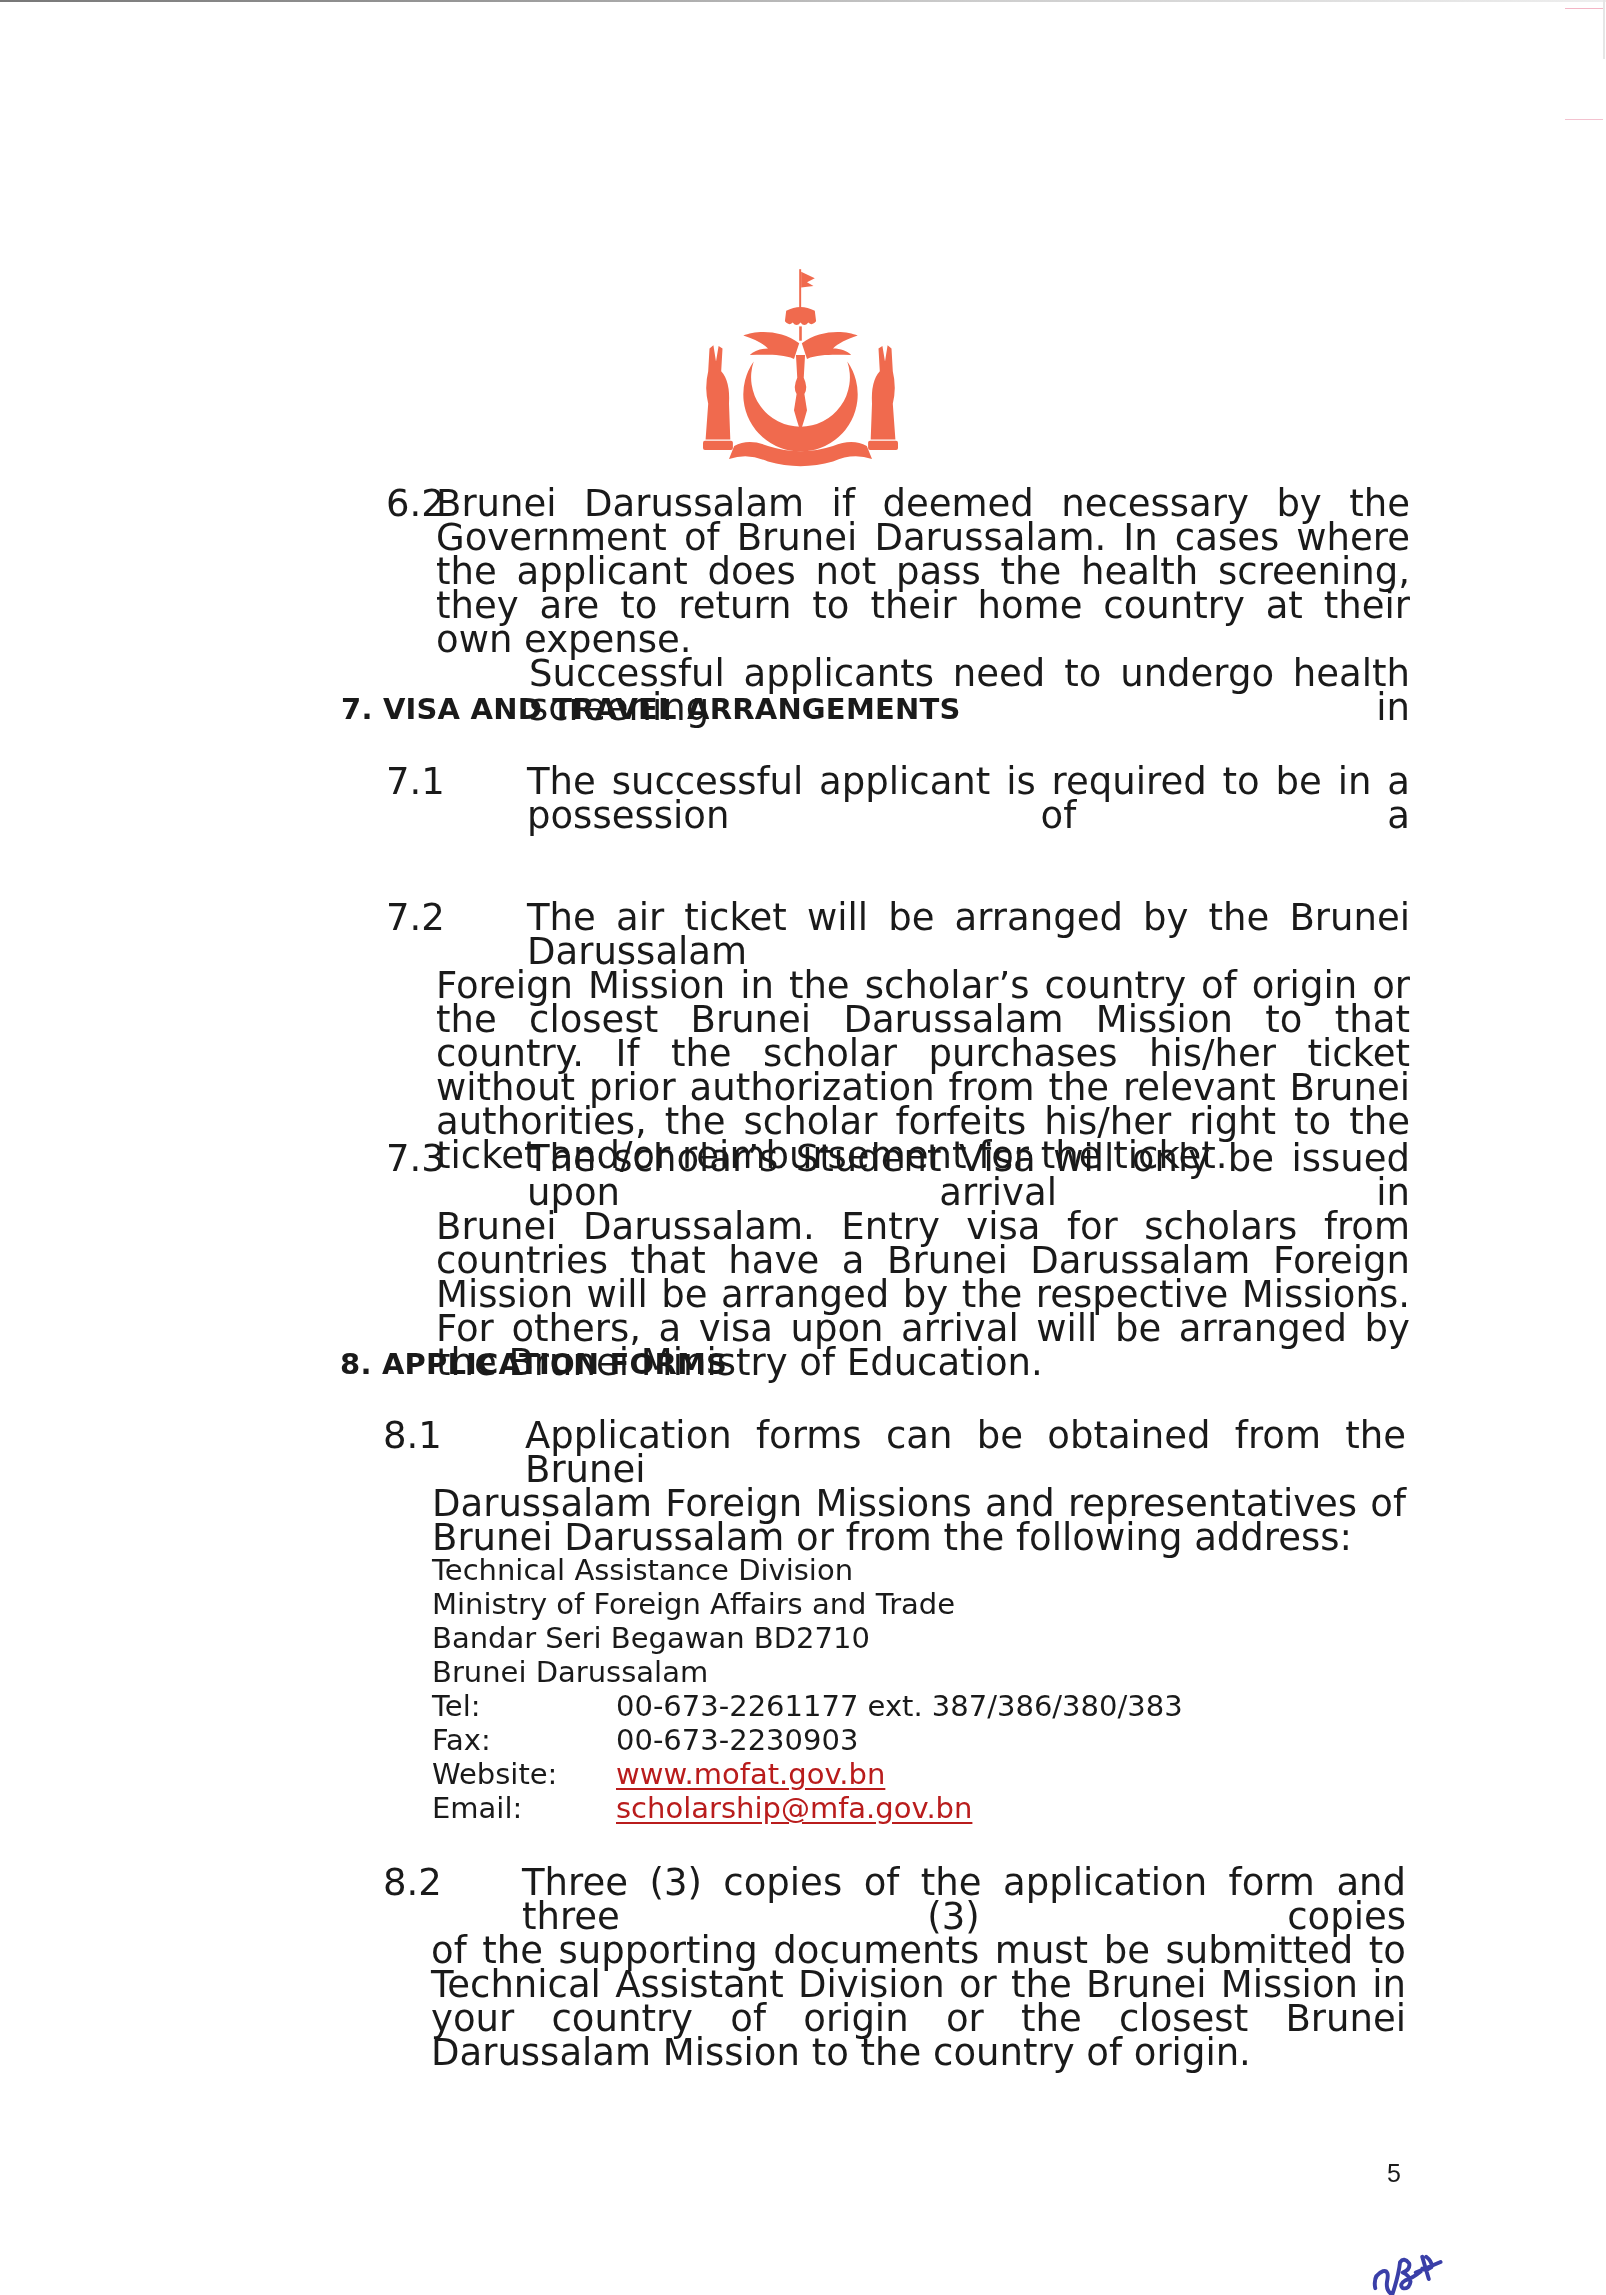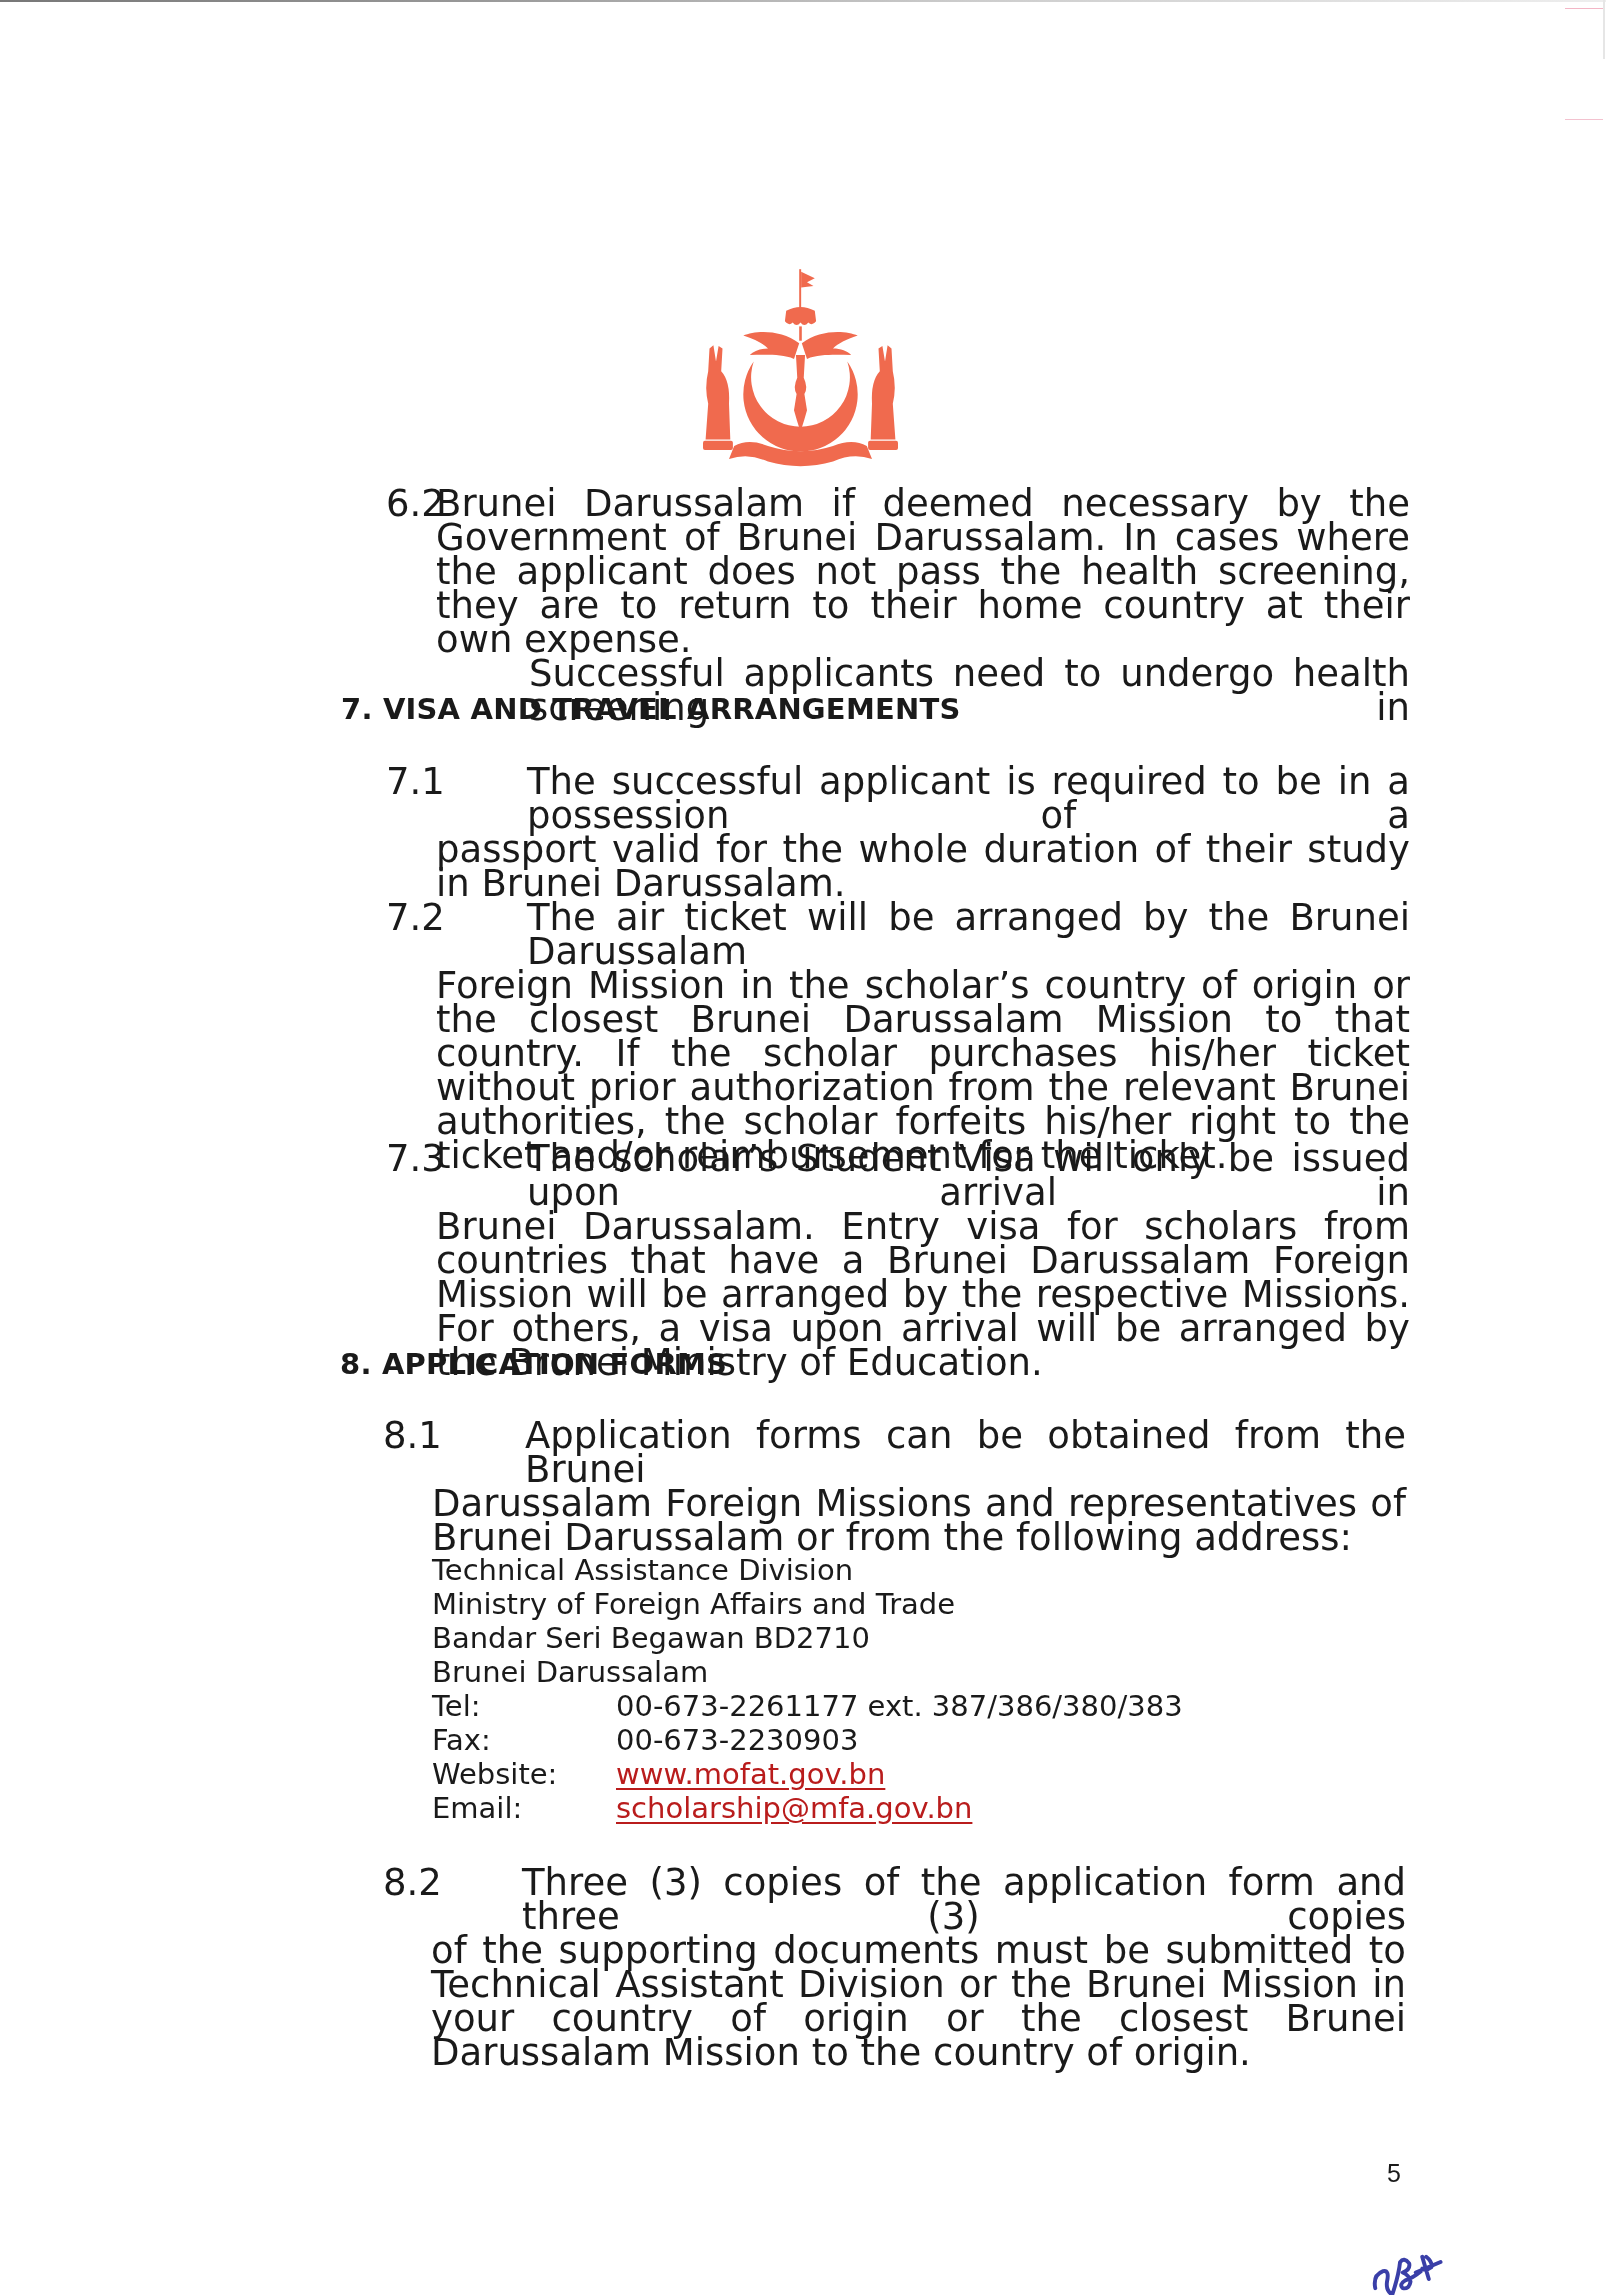--- a/index.html
+++ b/index.html
@@ -62,21 +62,20 @@
   <span class="num">6.2</span>
   <span class="body" style="padding-left:50px;">Brunei Darussalam if deemed necessary by the Government of Brunei Darussalam.  In cases where the applicant does not pass the health screening, they are to return to their home country at their own expense.</span>
   <span class="body" style="padding-left:143px; text-align-last: justify;">Successful applicants need to undergo health screening in</span>
 </div>
 
 <div class="heading" style="left:341px; top:692px;">7. VISA AND TRAVEL ARRANGEMENTS</div>
 
 <div class="para" style="left:386px; top:765px; width:1024px;">
   <span class="num">7.1</span>
   <span class="body" style="padding-left:141px; text-align-last: justify;">The successful applicant is required to be in a possession of a</span>
-  <span class="body" style="padding-left:50px;">passport valid for the whole duration of their study in Brunei Darussalam.</span>
 </div>
 
 <div class="para" style="left:386px; top:901px; width:1024px;">
   <span class="num">7.2</span>
   <span class="body" style="padding-left:141px; text-align-last: justify;">The air ticket will be arranged by the Brunei Darussalam</span>
   <span class="body" style="padding-left:50px;">Foreign Mission in the scholar’s country of origin or the closest Brunei Darussalam Mission to that country.  If the scholar purchases his/her ticket without prior authorization from the relevant Brunei authorities, the scholar forfeits his/her right to the ticket and/or reimbursement for the ticket.</span>
 </div>
 
 <div class="para" style="left:386px; top:1142px; width:1024px;">
   <span class="num">7.3</span>

